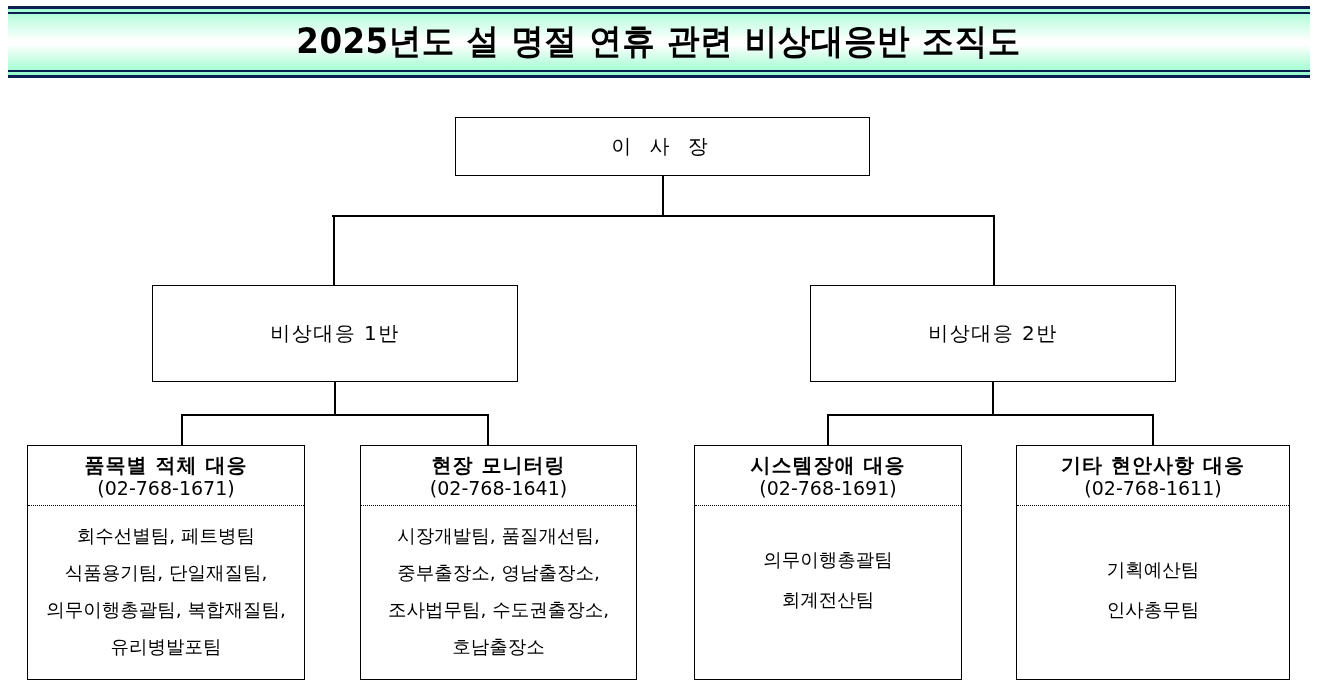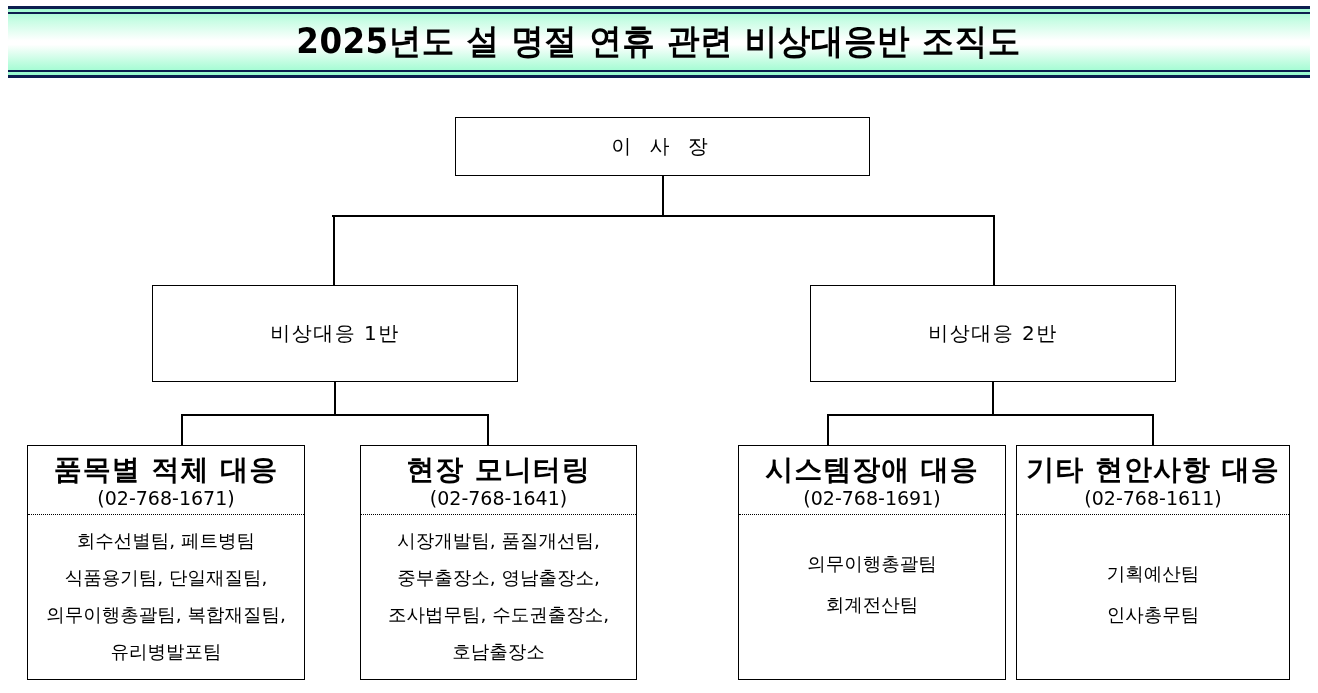--- a/index.html
+++ b/index.html
@@ -113,34 +113,34 @@
 
   
   .node-l3 {
     top: 445px;
     height: 235px;
     justify-content: flex-start;
     padding: 0;
   }
   .node-l3.c1 { left: 27px;   width: 278px; }
   .node-l3.c2 { left: 360px;  width: 277px; }
-  .node-l3.c3 { left: 694px;  width: 268px; margin-left: 44px; }
+  .node-l3.c3 { left: 694px;  width: 268px; }
   .node-l3.c4 { left: 1016px; width: 274px; gap: 20px; }
 
   .l3-head {
     width: 100%;
     box-sizing: border-box;
     padding-top: 7px;
     padding-bottom: 4px;
     border-bottom: 1.5px dotted #000000;
     font-family: "DejaVu Sans", "Liberation Sans", sans-serif;
   }
   .l3-head .l3-name {
     display: block;
-    font-size: 28px;
+    font-size: 20px;
     font-weight: 700;
     letter-spacing: 1px;
     line-height: 1.2;
   }
   .l3-head .l3-phone {
     display: block;
     font-size: 19px;
     font-weight: 400;
     line-height: 1.25;
     letter-spacing: 0px;

